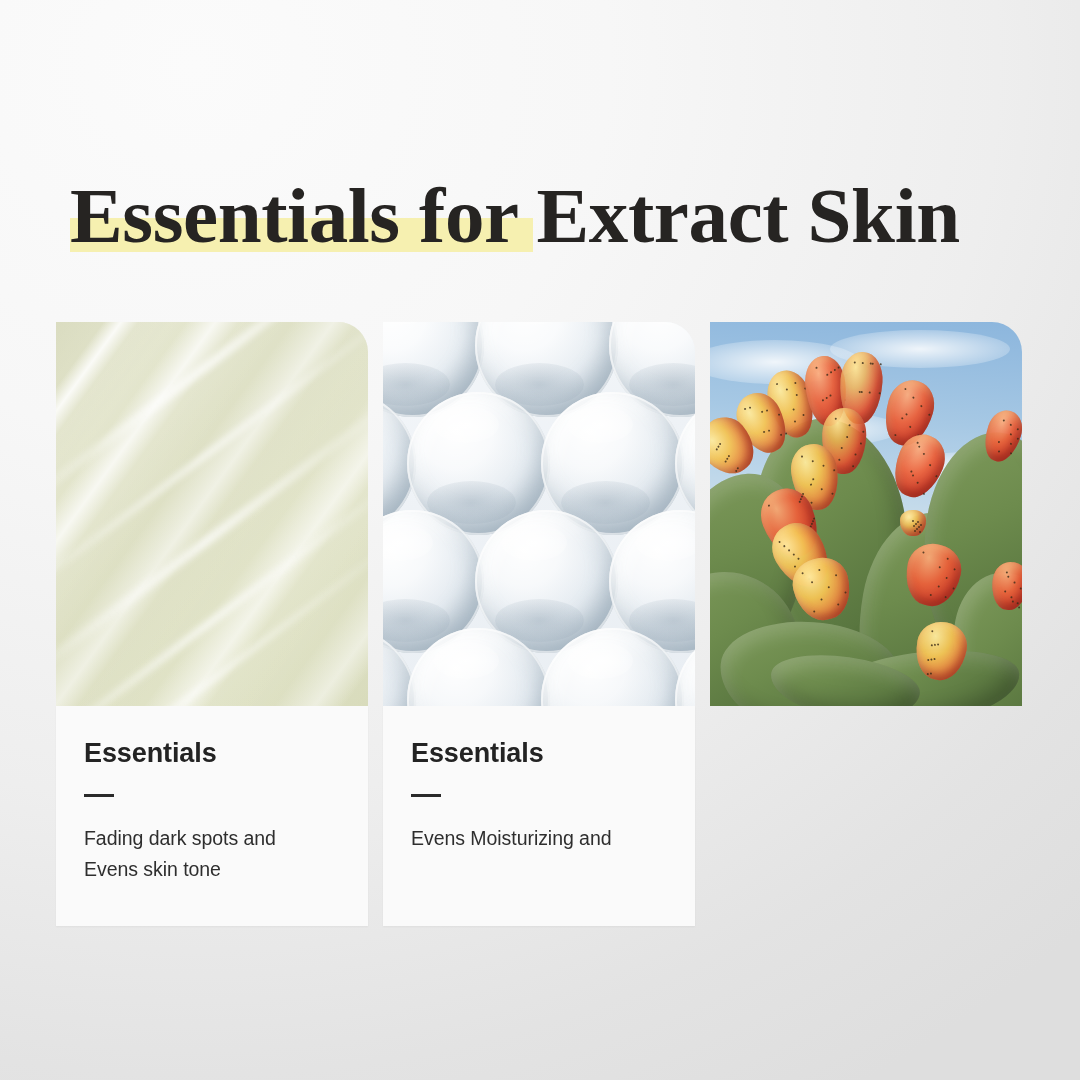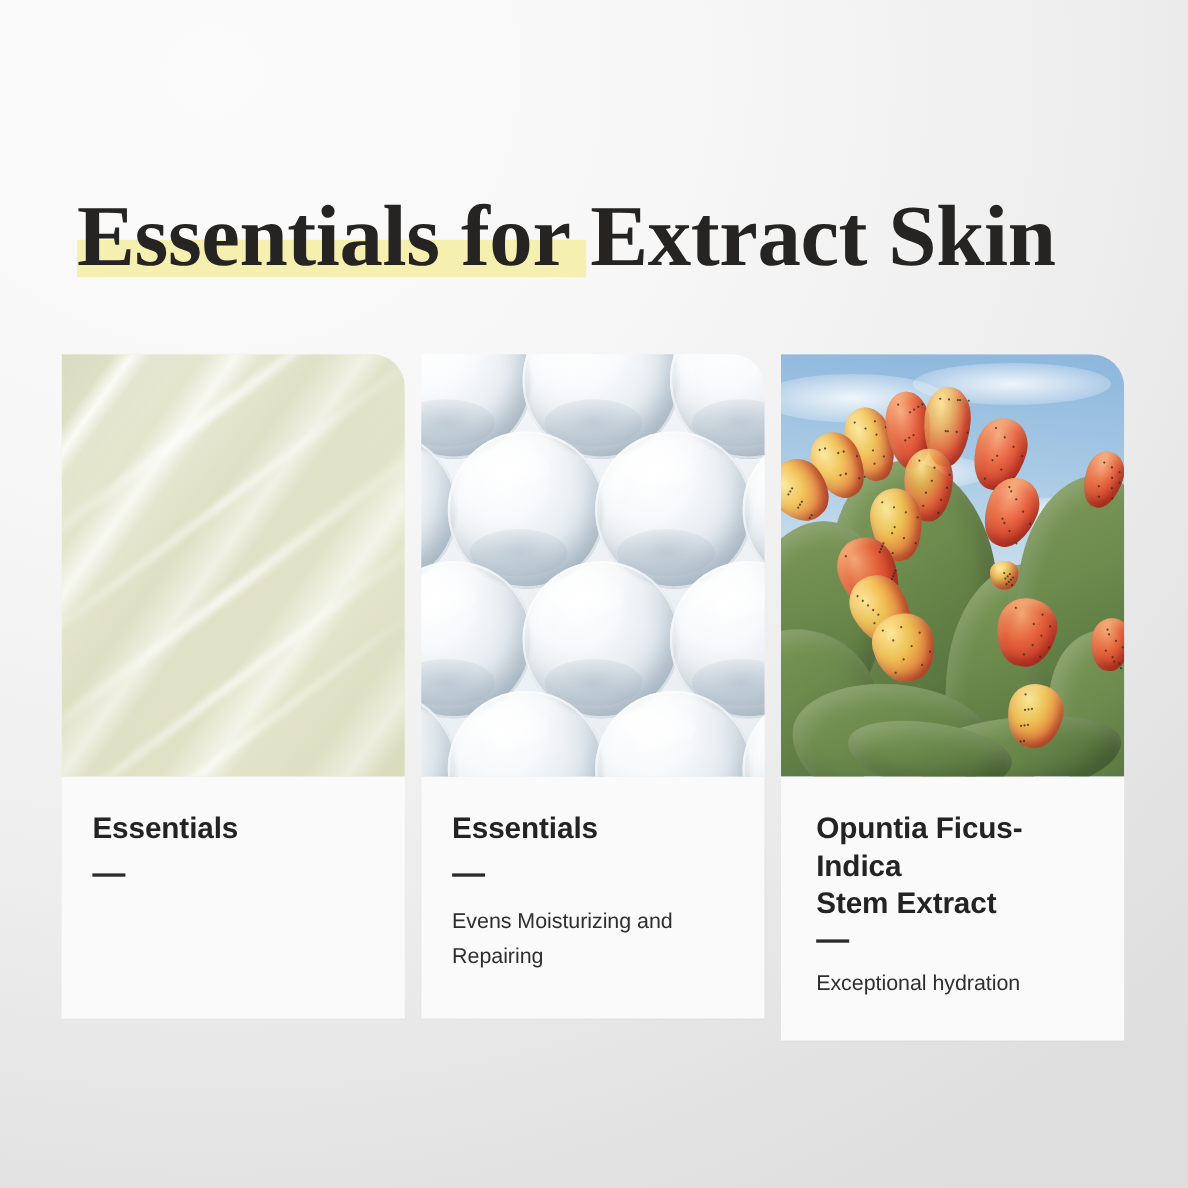--- a/index.html
+++ b/index.html
@@ -263,20 +263,24 @@
       <div class="cream"></div>
       <div class="cream-streak cs1"></div>
       <div class="cream-streak cs2"></div>
       <div class="cream-streak cs3"></div>
       <div class="cream-streak cs4"></div>
       <div class="cream-streak cs5"></div>
     </div>
     <div class="card-body">
       <div class="card-title">Essentials</div>
       <div class="card-rule"></div>
+      <div class="card-desc">
+        <div>Fading dark spots and</div>
+        <div>Evens skin tone</div>
+      </div>
     </div>
   </div>
 
   <div class="card card-2">
     <div class="card-media">
       <div class="bubbles" id="bubble-field">
           <div class="bub" style="width: 143px; height: 143px; left: -42px; top: -48px;"></div>
           <div class="bub" style="width: 143px; height: 143px; left: 92px; top: -48px;"></div>
           <div class="bub" style="width: 143px; height: 143px; left: 226px; top: -48px;"></div>
           <div class="bub" style="width: 143px; height: 143px; left: -110px; top: 70px;"></div>
@@ -290,21 +294,20 @@
           <div class="bub" style="width: 143px; height: 143px; left: 24px; top: 306px;"></div>
           <div class="bub" style="width: 143px; height: 143px; left: 158px; top: 306px;"></div>
           <div class="bub" style="width: 143px; height: 143px; left: 292px; top: 306px;"></div>
         </div>
     </div>
     <div class="card-body">
       <div class="card-title">Essentials</div>
       <div class="card-rule"></div>
       <div class="card-desc">
         <div>Evens Moisturizing and</div>
-        <div>Repairing</div>
       </div>
     </div>
   </div>
 
   <div class="card card-3">
     <div class="card-media">
       <div class="cactus" id="cactus-scene">
           <div class="cloud" style="left: -20px; top: 18px; width: 170px; height: 44px;"></div>
           <div class="cloud" style="left: 120px; top: 8px; width: 180px; height: 38px;"></div>
           <div class="cloud" style="left: 40px; top: 90px; width: 150px; height: 34px;"></div>
@@ -499,25 +502,15 @@
             <div class="spike" style="left: 20px; top: 34px;"></div>
             <div class="spike" style="left: 13px; top: 29px;"></div>
             <div class="spike" style="left: 28px; top: 24px;"></div>
             <div class="spike" style="left: 21px; top: 19px;"></div>
             <div class="spike" style="left: 14px; top: 14px;"></div>
             <div class="spike" style="left: 29px; top: 43px;"></div>
             <div class="spike" style="left: 22px; top: 38px;"></div>
           </div>
         </div>
     </div>
-    <div class="card-body">
-      <div class="card-title">
-        <div>Opuntia Ficus-Indica</div>
-        <div> Stem Extract</div>
-      </div>
-      <div class="card-rule"></div>
-      <div class="card-desc">
-        <div>Exceptional hydration</div>
-      </div>
-    </div>
   </div>
 
 </div>
 
 </body></html>

